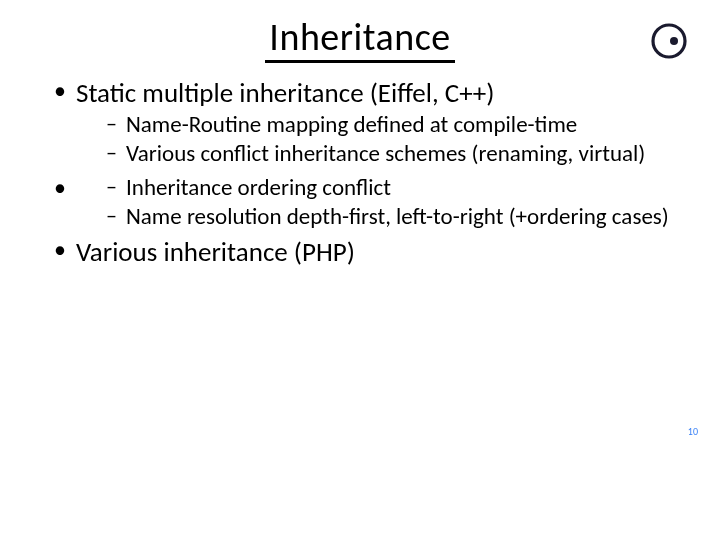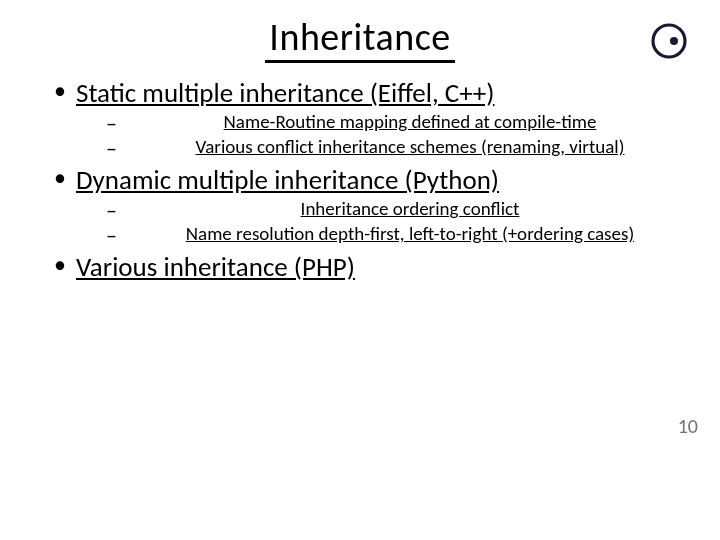--- a/index.html
+++ b/index.html
@@ -36,21 +36,20 @@
   }
   .logo {
     position: absolute;
     top: 20px;
     right: 30px;
     width: 42px;
     height: 42px;
   }
   .content {
     margin-top: 14px;
-    text-decoration: underline;
   }
   ul.level1 {
     list-style: none;
     margin: 0;
     padding: 0 0 0 28px;
   }
   ul.level1 > li {
     font-size: 27px;
     line-height: 1.2;
     margin: 2px 0 2px 0;
@@ -63,40 +62,39 @@
     left: 0;
     top: 0;
     font-size: 24px;
   }
   ul.level2 {
     list-style: none;
     margin: 2px 0 6px 0;
     padding: 0 0 0 30px;
   }
   ul.level2 > li {
-    font-size: 19px;
+    font-size: 23px;
     line-height: 1.18;
     position: relative;
     padding-left: 20px;
     margin: 2px 0;
-    text-align: center;
   }
   ul.level2 > li::before {
     content: "–";
     position: absolute;
     left: 0;
     top: 0;
     font-size: 22px;
   }
   .page-number {
     position: absolute;
     bottom: 14px;
     right: 22px;
-    font-size: 20px;
-    color: #737373;
+    font-size: 10px;
+    color: #3b82f6;
   }
 </style>
 </head>
 <body>
 
 <div class="slide">
 
   <div class="logo">
     <svg viewBox="0 0 42 42" width="42" height="42">
       <circle cx="21" cy="21" r="16" fill="none" stroke="#1a1a2e" stroke-width="3.2"></circle>
@@ -111,21 +109,20 @@
   <div class="content">
     <ul class="level1">
       <li>
         <span>Static multiple inheritance (Eiffel, C++)</span>
         <ul class="level2">
           <li><span>Name-Routine mapping defined at compile-time</span></li>
           <li><span>Various conflict inheritance schemes (renaming, virtual)</span></li>
         </ul>
       </li>
       <li>
-        <span>Dynamic multiple inheritance (Python)</span>
         <ul class="level2">
           <li><span>Inheritance ordering conflict</span></li>
           <li><span>Name resolution depth-first, left-to-right (+ordering cases)</span></li>
         </ul>
       </li>
       <li>
         <span>Various inheritance (PHP)</span>
       </li>
     </ul>
   </div>

